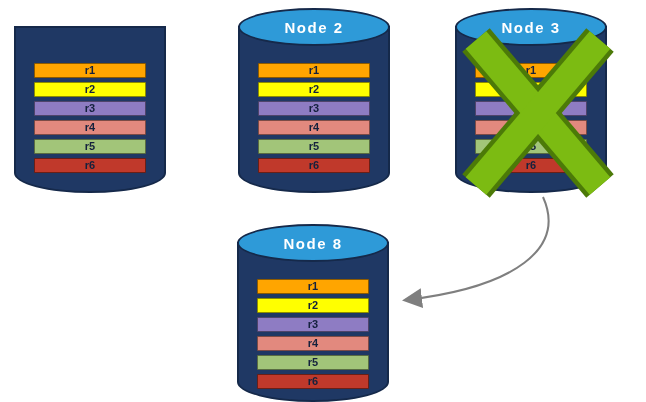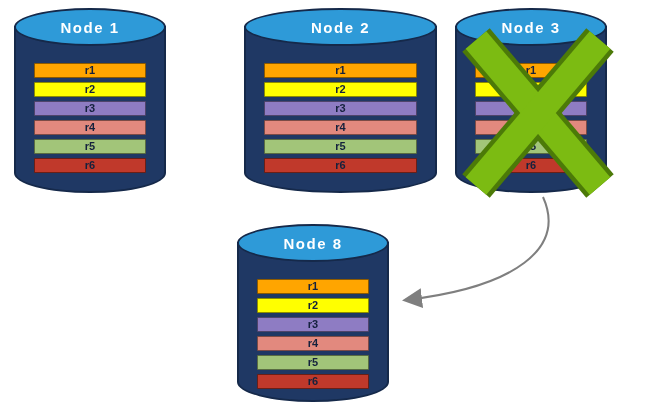--- a/index.html
+++ b/index.html
@@ -29,36 +29,33 @@
     position:absolute; left:20px; right:20px; top:55px;
     display:flex; flex-direction:column; gap:4px; z-index:3;
   }
   .row {
     height:15px; line-height:13px; text-align:center;
     font-size:11px; font-weight:bold; color:#14213d;
     border:1px solid rgba(0,0,0,0.45);
     box-sizing:border-box; border-radius:1px;
   }
   .node-1 { left:14px;  top:8px; }
-  .node-2 { left:244px; top:8px;padding-left:41px; }
+  .node-2 { left:238px; top:8px; }
   .node-3 { left:455px; top:8px; }
   .node-4 { left:237px; top:224px; height:178px; }
   .overlay-svg { position:absolute; left:0; top:0; pointer-events:none; }
   .x-svg { position:absolute; left:448px; top:26px; width:180px; height:174px; pointer-events:none; z-index:5; }
 </style>
 </head>
 <body>
 
 <div class="canvas">
 
   <div class="node node-1">
     <div class="cyl-body" style="background-color: rgb(31, 56, 100);"></div>
-    <div class="cyl-top" style="background-color: rgb(46, 154, 216);">
-      <span class="node-label">Node 1</span>
-    </div>
     <div class="rows">
       <div class="row" style="background-color: rgb(255, 165, 0);">r1</div>
       <div class="row" style="background-color: rgb(255, 255, 0);">r2</div>
       <div class="row" style="background-color: rgb(142, 124, 195);">r3</div>
       <div class="row" style="background-color: rgb(226, 137, 126);">r4</div>
       <div class="row" style="background-color: rgb(162, 197, 121);">r5</div>
       <div class="row" style="background-color: rgb(192, 57, 43);">r6</div>
     </div>
   </div>
 

